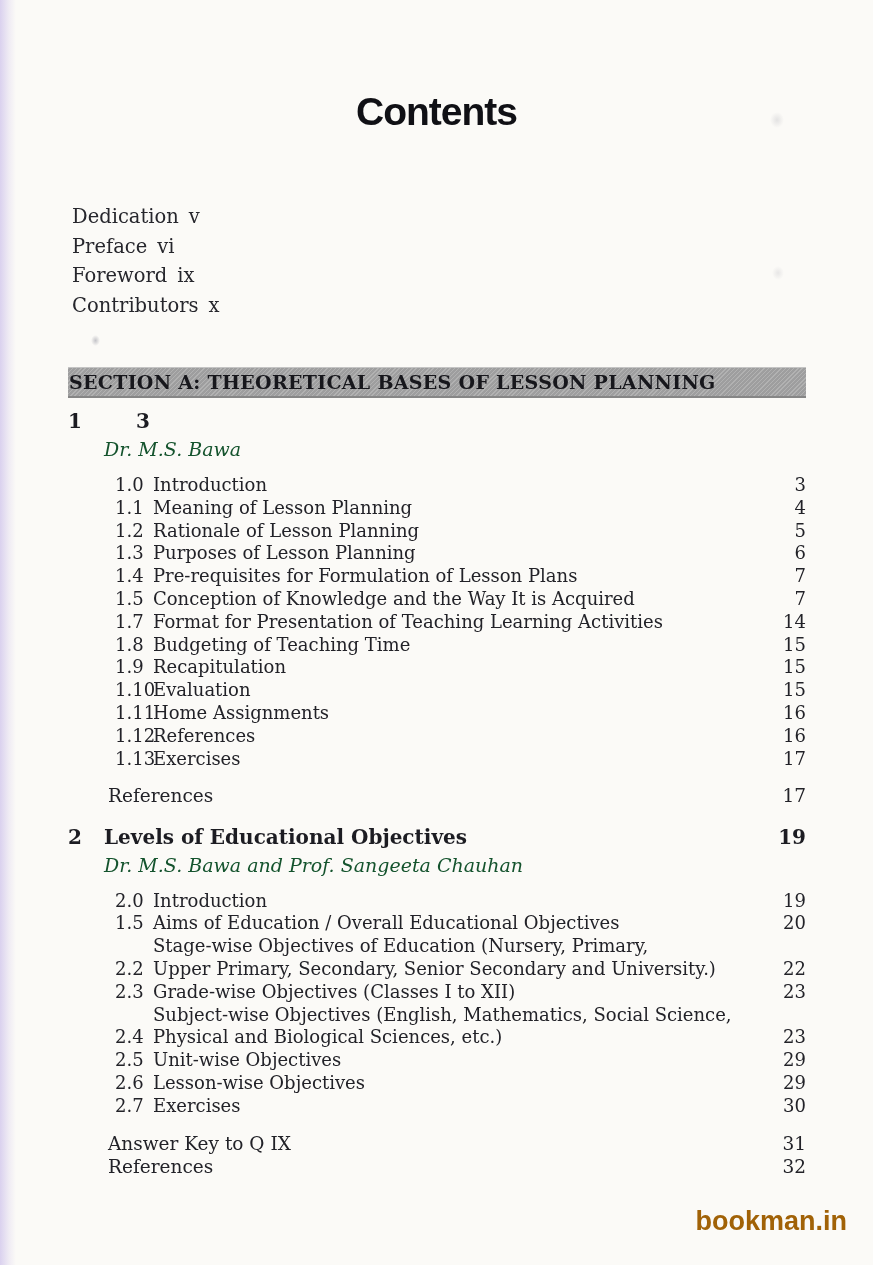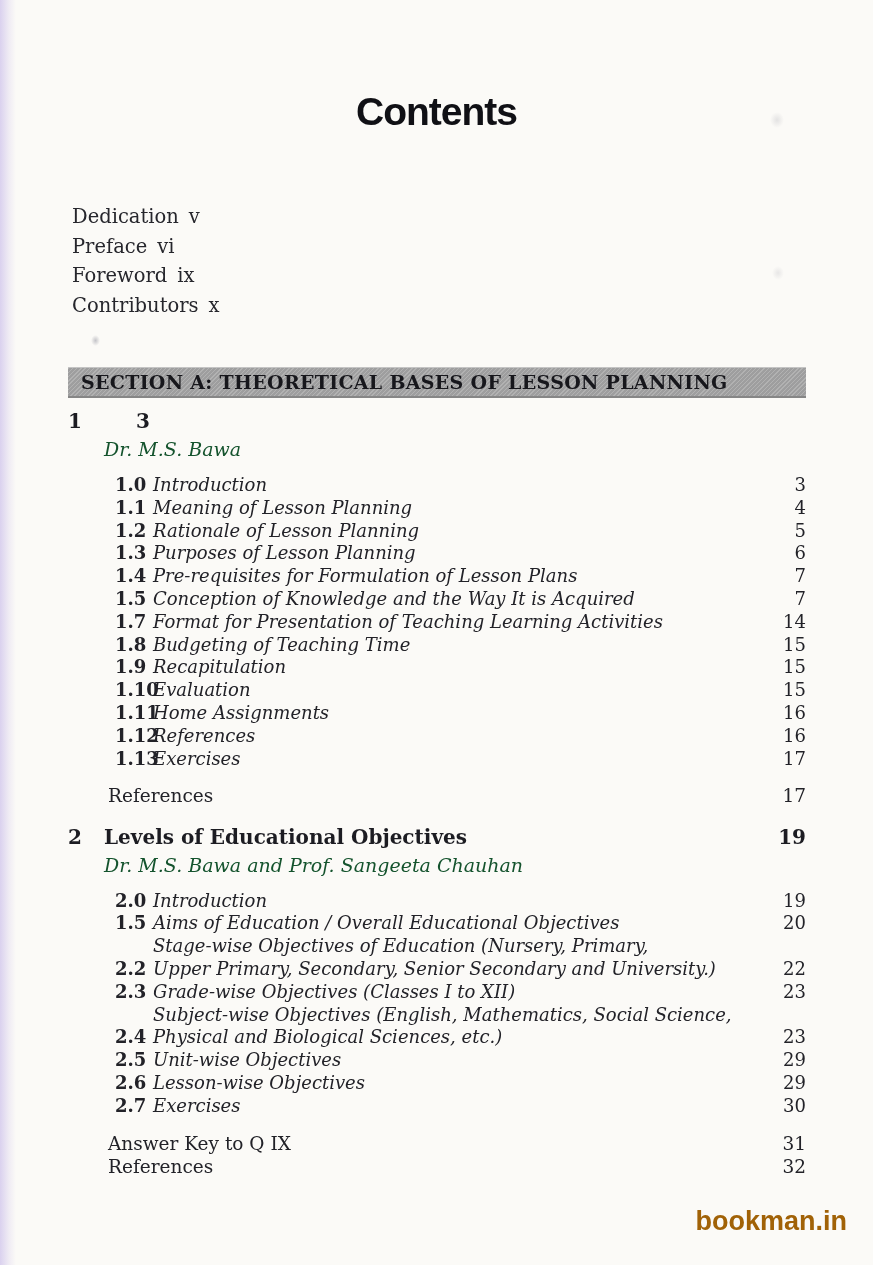--- a/index.html
+++ b/index.html
@@ -29,41 +29,41 @@
     font-size: 19.5px; color: #26262c;
   }
   .fm-row { height: 29.6px; }
   .fm-page { margin-left: 10px; }
 
   .toc { position: absolute; left: 68px; top: 367px; width: 738px; }
 
   .section-bar {
     box-sizing: border-box;
     height: 31px; display: flex; align-items: center;
-    padding-left: 13px;
+    padding-left: 1px;
     background-color: #a7a7a7;
     background-image: repeating-linear-gradient(135deg, rgba(255,255,255,0.12) 0 1px, rgba(40,40,50,0.07) 1px 3px);
     border-top: 1px solid #c4c4c4;
     border-bottom: 2px solid #868686;
     font-weight: bold; font-size: 19px; letter-spacing: 0.3px;
     color: #17171c;
   }
 
   .chapter { margin-top: 10px; }
   .chapter + .chapter { margin-top: 16px; }
   .chapter-header { display: flex; align-items: baseline; font-weight: bold; font-size: 20px; line-height: 27px; color: #1c1c22; }
   .ch-num { width: 36px; }
   .ch-title { flex: 1; }
   .ch-page { width: 46px; text-align: right; }
   .author { font-style: italic; font-size: 19px; line-height: 23px; margin: 3px 0 0 36px; color: #14532d; }
 
   .items { margin: 13px 0 0 47px; }
   .row { display: flex; align-items: flex-end; font-size: 18px; line-height: 22.8px; color: #222228; }
-  .it-num { width: 38px; flex: none; font-weight: bold; }
-  .it-title { flex: 1; font-style: italic; }
+  .it-num { width: 38px; flex: none; }
+  .it-title { flex: 1; }
   .it-page { width: 46px; flex: none; text-align: right; }
 
   .extras { margin: 14px 0 0 40px; font-size: 18.5px; }
   .extra-row { display: flex; align-items: baseline; line-height: 23.2px; color: #222228; }
   .extra-label { flex: 1; }
 
   .watermark {
     position: absolute; top: 1206px; right: 26px;
     font-family: "Liberation Sans", sans-serif;
     font-weight: bold; font-size: 27px; color: #a16207;

